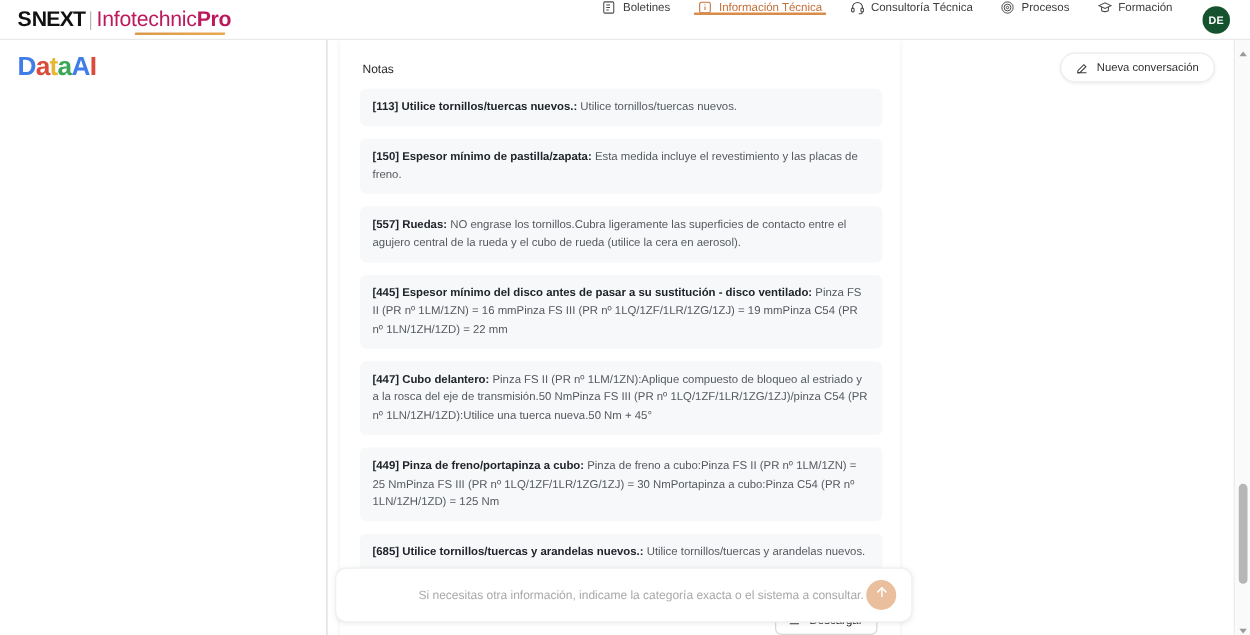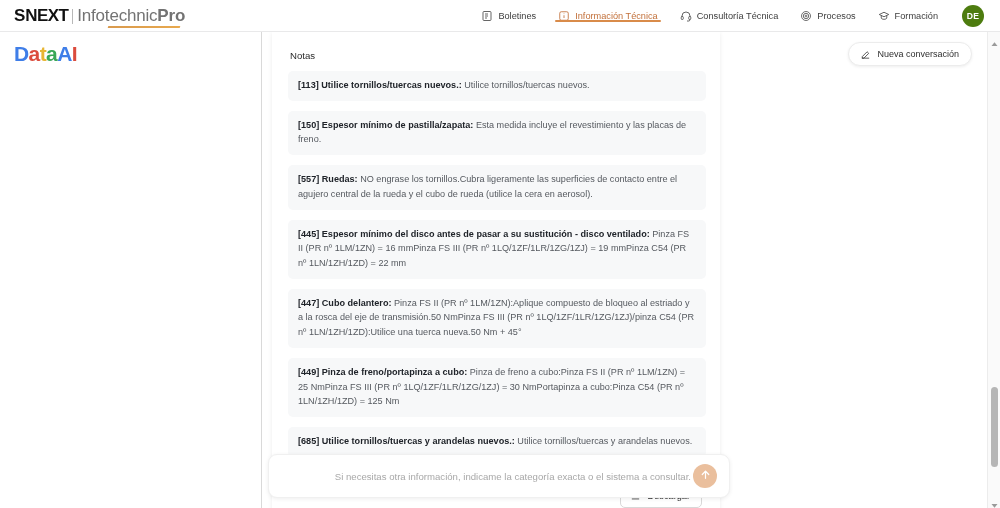--- a/index.html
+++ b/index.html
@@ -26,55 +26,55 @@
   .logo-s {
     display: inline-block;
     font-size: 17px; font-weight: 700; letter-spacing: -1px;
     color: #111; position: relative; padding-right: 1px;
   }
   .logo-next {
     font-size: 17px; font-weight: 800; letter-spacing: -0.6px; color: #111;
   }
   .logo-sep { width: 1px; height: 15px; background: #b8b8b8; margin: 0 4px 2px 4px; }
   .logo-info {
-    font-size: 17px; font-weight: 400; color: #737373; letter-spacing: -0.2px;
+    font-size: 17px; font-weight: 400; color: #be185d; letter-spacing: -0.2px;
     position: relative;
   }
   .logo-info .pro { font-weight: 700; }
   .logo-underline {
     position: absolute;
     left: 108px; bottom: 3px; width: 72px; height: 2px;
     background: linear-gradient(90deg, #d99a4e, #e8a94e);
     transform: skewX(-18deg);
   }
 
   .nav {
     margin-left: auto;
-    display: flex; align-items: center; height: 32px;
+    display: flex; align-items: flex-start; height: 32px;
   }
   .nav-item {
     display: flex; align-items: center; gap: 5px;
     padding: 0 11px;
     font-size: 9.2px; color: #3d3d3d;
     cursor: pointer;
     position: relative;
     white-space: nowrap;
   }
   .nav-item.active { color: #c2703a; }
   .nav-item.active::after {
     content: ""; position: absolute; left: 8px; right: 8px; bottom: 0;
     height: 2px; background: #d98b4a; border-radius: 2px;
   }
   .nav-ico { width: 12px; height: 12px; display: inline-flex; align-items: center; justify-content: center; }
   .nav-ico svg { display: block; }
 
   .avatar-sep { width: 1px; background: #e5e5e5; margin: 7px 6px 7px 6px; }
   .avatar {
     width: 22px; height: 22px; border-radius: 50%;
-    background: #4d7c0f; color: #fff;
+    background: #14532d; color: #fff;
     display: flex; align-items: center; justify-content: center;
     font-size: 8.6px; font-weight: 700; letter-spacing: 0.3px;
     align-self: center; margin-right: 4px; cursor: pointer;
   }
 
   
   .body {
     position: relative;
     height: 476px;
     display: flex;

